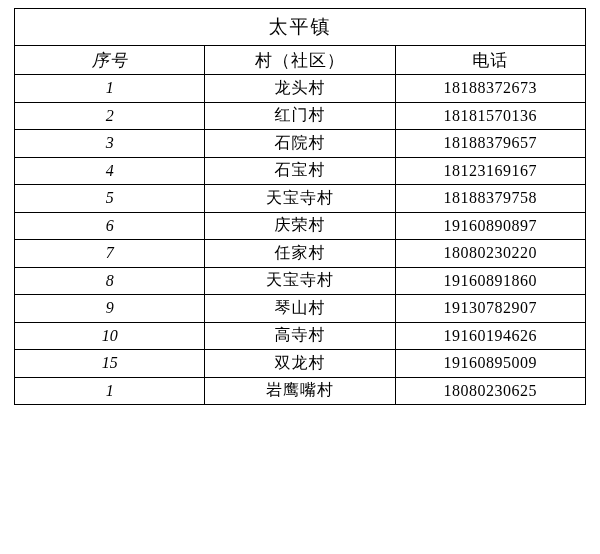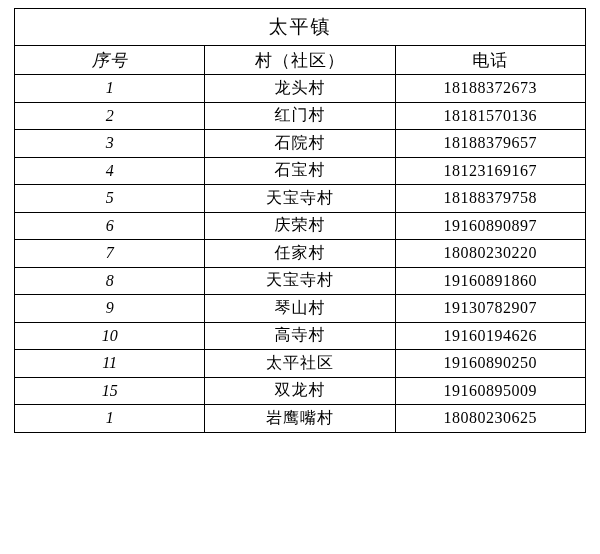--- a/index.html
+++ b/index.html
@@ -125,25 +125,20 @@
         <td class="body-cell col-idx">9</td>
         <td class="body-cell col-village village-cell">琴山村</td>
         <td class="body-cell col-phone phone-cell">19130782907</td>
       </tr>
       <tr>
         <td class="body-cell col-idx">10</td>
         <td class="body-cell col-village village-cell">高寺村</td>
         <td class="body-cell col-phone phone-cell">19160194626</td>
       </tr>
       <tr>
-        <td class="body-cell col-idx">11</td>
-        <td class="body-cell col-village village-cell">太平社区</td>
-        <td class="body-cell col-phone phone-cell">19160890250</td>
-      </tr>
-      <tr>
         <td class="body-cell col-idx">15</td>
         <td class="body-cell col-village village-cell">双龙村</td>
         <td class="body-cell col-phone phone-cell">19160895009</td>
       </tr>
       <tr>
         <td class="body-cell col-idx">1</td>
         <td class="body-cell col-village village-cell">岩鹰嘴村</td>
         <td class="body-cell col-phone phone-cell">18080230625</td>
       </tr>
     </tbody>

